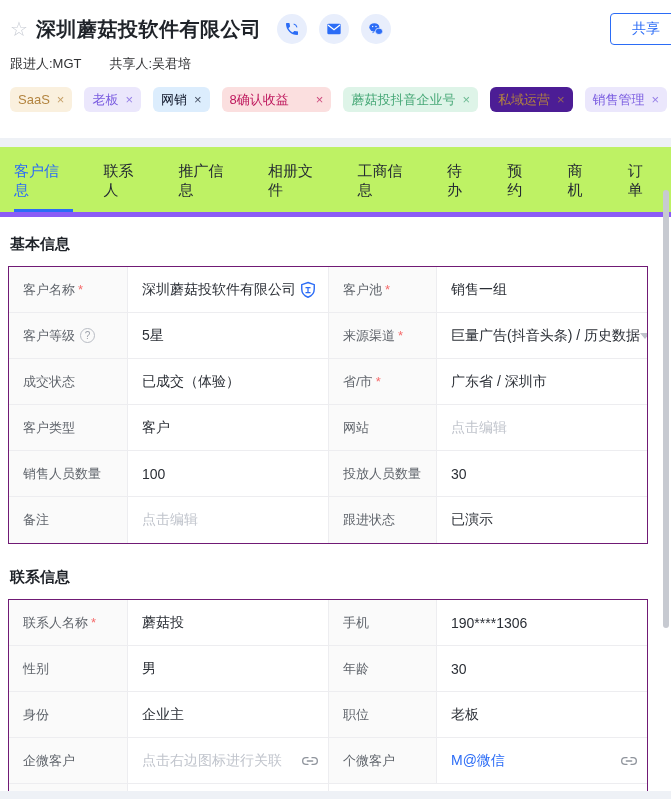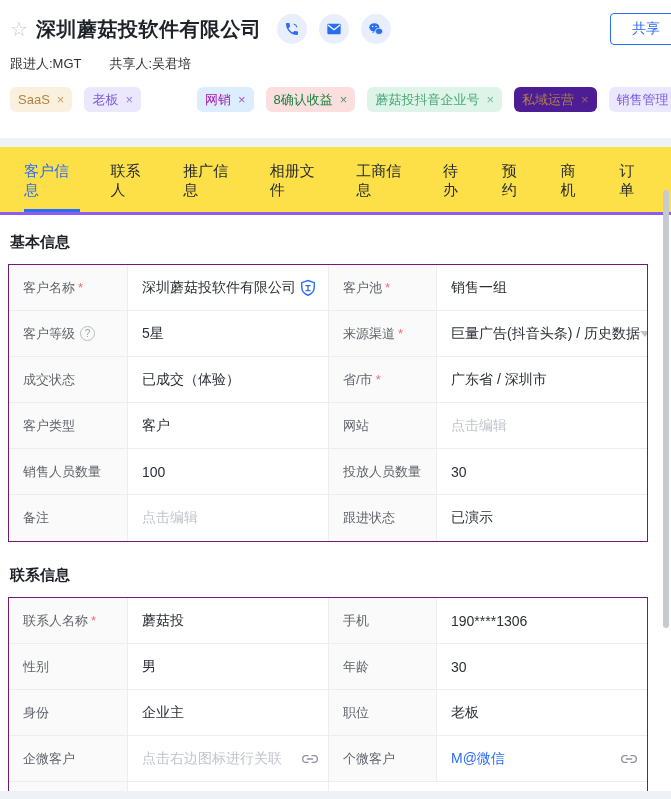--- a/index.html
+++ b/index.html
@@ -35,22 +35,22 @@
   .tag {
     display:inline-flex; align-items:center; height:25px; padding:0 8px;
     border-radius:6px; font-size:13px; flex:0 0 auto;
   }
   .tag-close { margin-left:7px; font-size:13px; opacity:.75; cursor:pointer; }
   
   .gray-band { height:9px; background:#eef1f6; margin-top:25px; }
   .bottom-band { position:absolute; left:0; bottom:0; width:671px; height:8px; background:#eef1f6; }
   
   .tab-bar {
-    display:flex; gap:31px; padding:0 24px; border-bottom:3px solid #8b5cf6;
-    background:#fde047;
+    display:flex; gap:31px; padding:0 14px; border-bottom:5px solid #8b5cf6;
+    background:#bef264;
   }
   .tab {
     font-size:15px; color:#252b33; padding:15px 0 12px; cursor:pointer;
   }
   .tab.active { color:#2b6cf6; border-bottom:3px solid #2b6cf6; padding-bottom:9px; }
   
   .content { padding:0 8px; }
   .section-title { font-size:15px; font-weight:bold; color:#1f2329; margin:18px 0 12px 2px; }
   .info-table {
     width:640px; border:1px solid #701a75;
@@ -129,25 +129,25 @@
 
 <div class="tags-row">
   <span class="tag" style="background: rgb(250, 240, 222); color: rgb(179, 132, 63);">
       <span>SaaS</span>
       <span class="tag-close">×</span>
     </span>
   <span class="tag" style="background: rgb(235, 231, 252); color: rgb(122, 92, 224);">
       <span>老板</span>
       <span class="tag-close">×</span>
     </span>
-  <span class="tag" style="background: rgb(220, 237, 253); color: #a21caf; margin-left: 44px;">
+  <span class="tag" style="background: rgb(220, 237, 253); color: #0f172a;">
       <span>网销</span>
       <span class="tag-close">×</span>
     </span>
-  <span class="tag" style="background: rgb(251, 223, 223); color: #15803d;">
+  <span class="tag" style="background: rgb(251, 223, 223); color: #be185d; gap: 20px;">
       <span>8确认收益</span>
       <span class="tag-close">×</span>
     </span>
   <span class="tag" style="background: rgb(222, 244, 232); color: rgb(71, 168, 119);">
       <span>蘑菇投抖音企业号</span>
       <span class="tag-close">×</span>
     </span>
   <span class="tag" style="background: #4c1d95; color: rgb(179, 132, 63);">
       <span>私域运营</span>
       <span class="tag-close">×</span>

